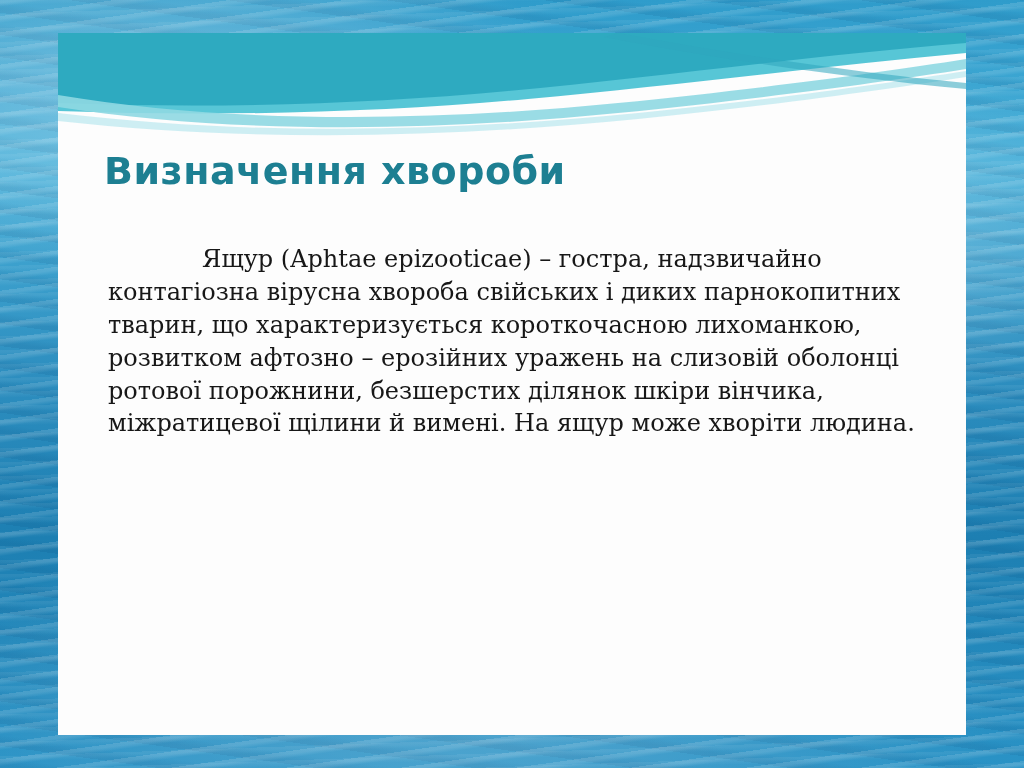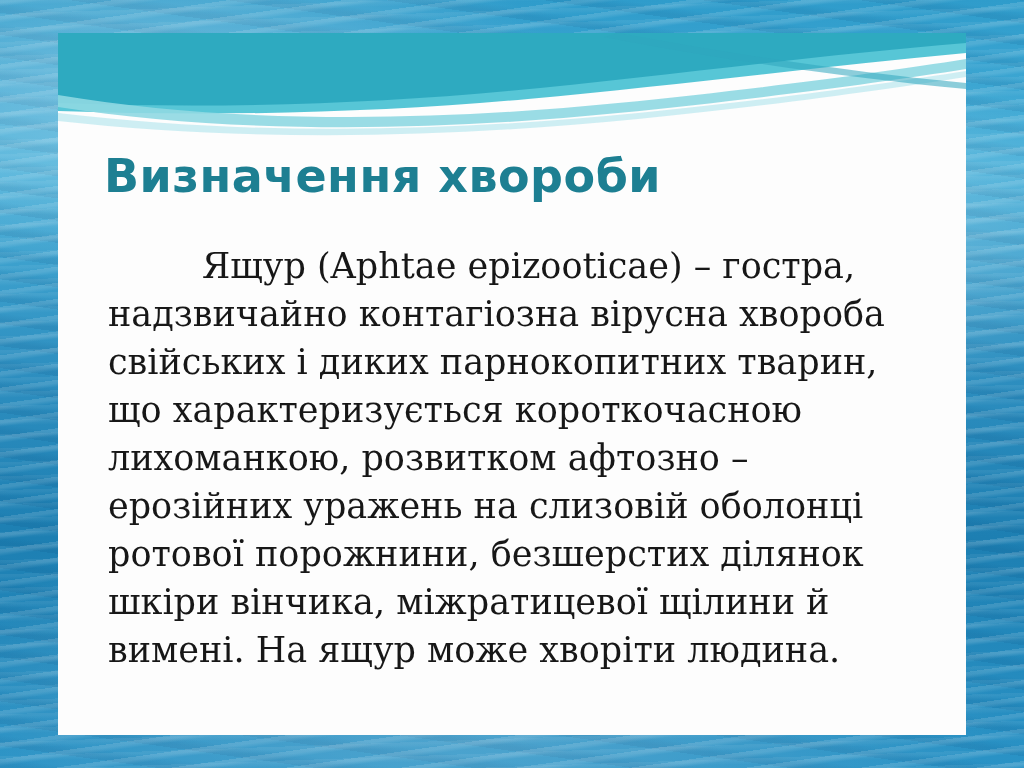--- a/index.html
+++ b/index.html
@@ -73,35 +73,35 @@
   }
 
   .title {
     position: absolute;
     left: 46px;
     top: 118px;
     width: 820px;
     margin: 0;
     color: #1d7f92;
     font-family: "DejaVu Sans", sans-serif;
-    font-size: 46px;
+    font-size: 38px;
     font-weight: bold;
     letter-spacing: 0.5px;
     line-height: 1.1;
   }
 
   .body-text {
     position: absolute;
     left: 50px;
     top: 210px;
     width: 818px;
     margin: 0;
     color: #171717;
     font-family: "DejaVu Serif", serif;
-    font-size: 35px;
+    font-size: 24px;
     line-height: 1.37;
     text-indent: 94px;
     text-align: left;
   }
 </style>
 </head>
 <body>
 
 <div class="slide">
 

